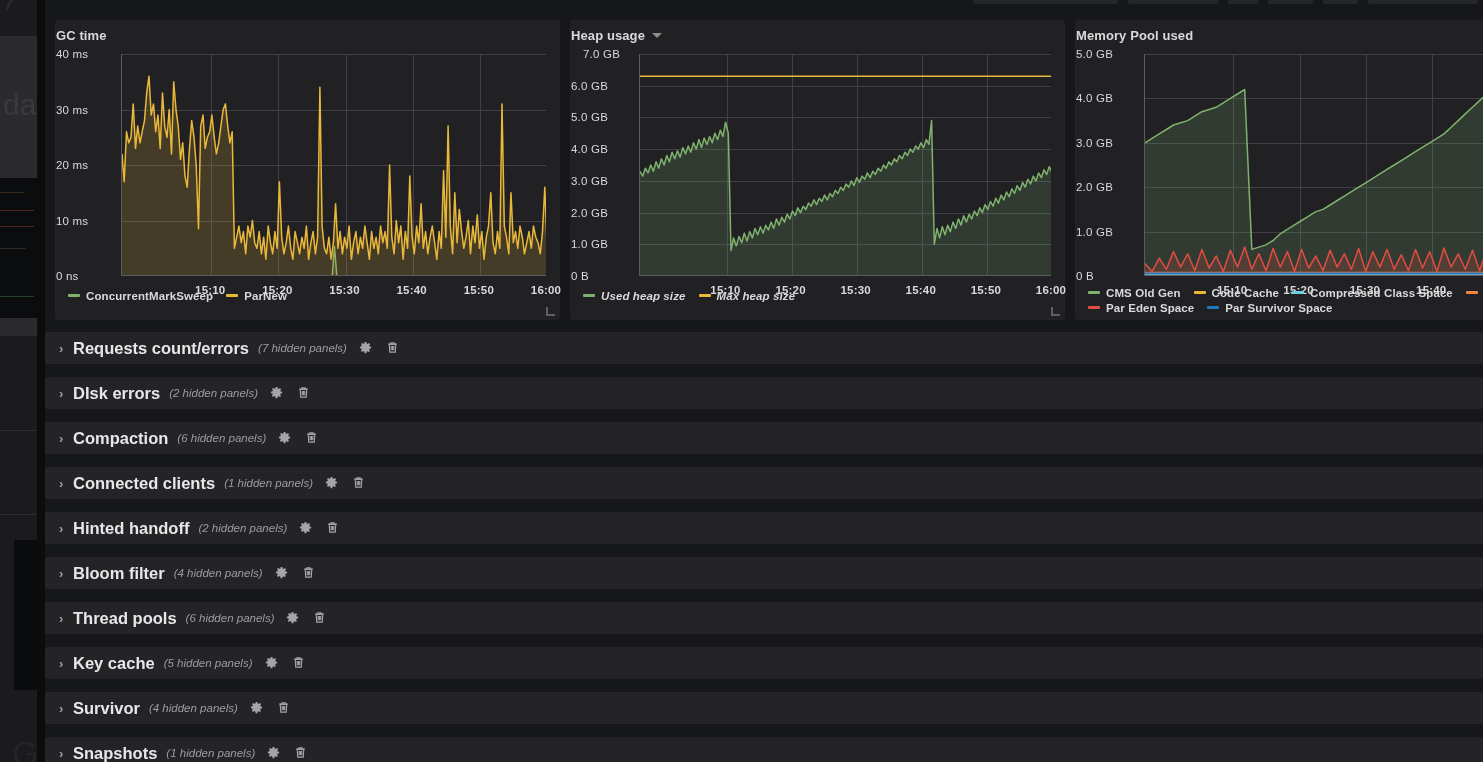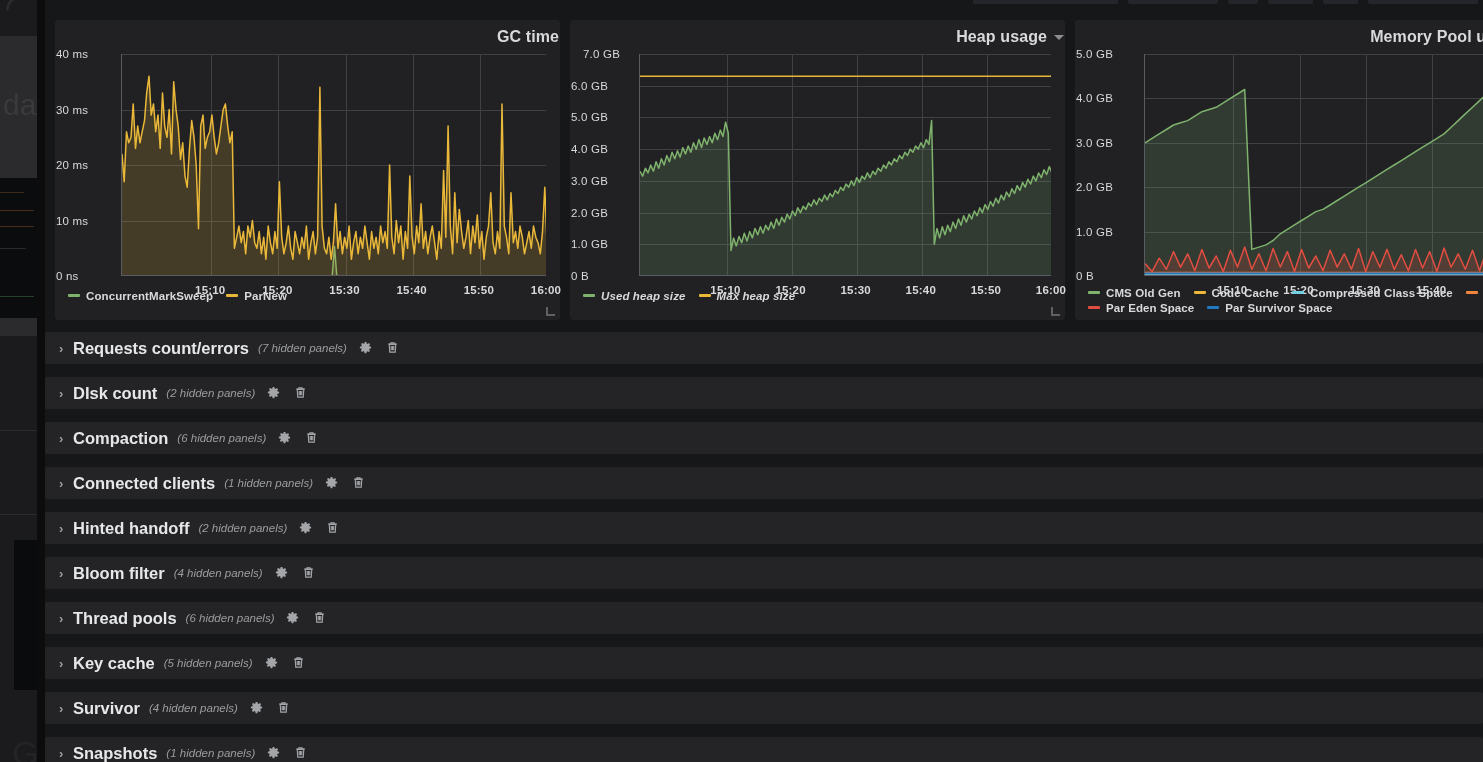--- a/index.html
+++ b/index.html
@@ -75,22 +75,22 @@
     position: absolute; left: 0; top: 20px; width: 1438px; height: 300px;
   }
   .panel {
     position: absolute; top: 0;
     background: #212124;
     border: 1px solid #202226;
     border-radius: 3px;
     height: 300px;
   }
   .panel-title {
-    text-align: right;
-    font-size: 16px;
+    text-align: left;
+    font-size: 13px;
     font-weight: bold;
     color: #d8d9da;
     padding-top: 7px;
     letter-spacing: .1px;
     height: 24px;
     white-space: nowrap;
   }
   .caret-down {
     display: inline-block;
     margin-left: 7px;
@@ -346,21 +346,21 @@
           <svg viewBox="0 0 16 16" width="15" height="15" fill="none" stroke="#bfc2c6" stroke-width="1.2">
             <path d="M3.4 4.3h9.2"></path>
             <path d="M6.3 4.3V3.1h3.4v1.2"></path>
             <path d="M4.5 4.6l.55 8.3h5.9l.55-8.3z"></path>
             <path d="M6.6 6.5v4.5M8 6.5v4.5M9.4 6.5v4.5"></path>
           </svg>
         </span>
       </div>
       <div class="dash-row">
         <span class="row-caret">›</span>
-        <span class="row-title">DIsk count</span>
+        <span class="row-title">DIsk errors</span>
         <span class="row-count">(2 hidden panels)</span>
         <span class="row-icon">
           <svg viewBox="0 0 16 16" width="15" height="15" fill="#bfc2c6">
             <path d="M8 5.2a2.8 2.8 0 100 5.6 2.8 2.8 0 000-5.6zm0 4.3a1.5 1.5 0 110-3 1.5 1.5 0 010 3z"></path>
             <path d="M14 8.9v-1.8l-1.6-.27a4.7 4.7 0 00-.42-1.02l.95-1.33-1.28-1.28-1.33.95a4.7 4.7 0 00-1.02-.42L8.9 2h-1.8l-.27 1.6c-.36.1-.7.24-1.02.42l-1.33-.95-1.28 1.28.95 1.33c-.18.32-.32.66-.42 1.02L2 7.1v1.8l1.6.27c.1.36.24.7.42 1.02l-.95 1.33 1.28 1.28 1.33-.95c.32.18.66.32 1.02.42L7.1 14h1.8l.27-1.6c.36-.1.7-.24 1.02-.42l1.33.95 1.28-1.28-.95-1.33c.18-.32.32-.66.42-1.02L14 8.9z"></path>
           </svg>
         </span>
         <span class="row-icon">
           <svg viewBox="0 0 16 16" width="15" height="15" fill="none" stroke="#bfc2c6" stroke-width="1.2">
             <path d="M3.4 4.3h9.2"></path>

